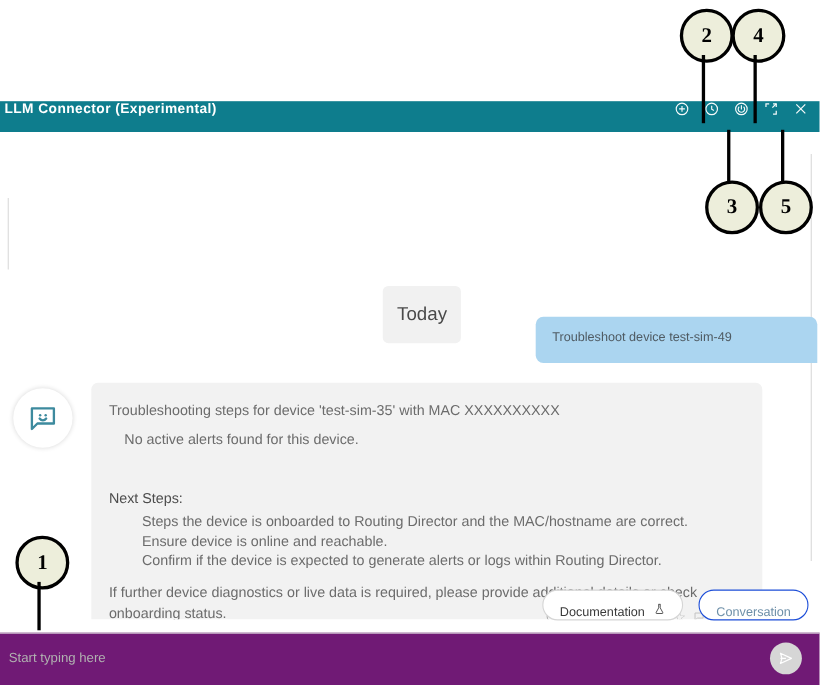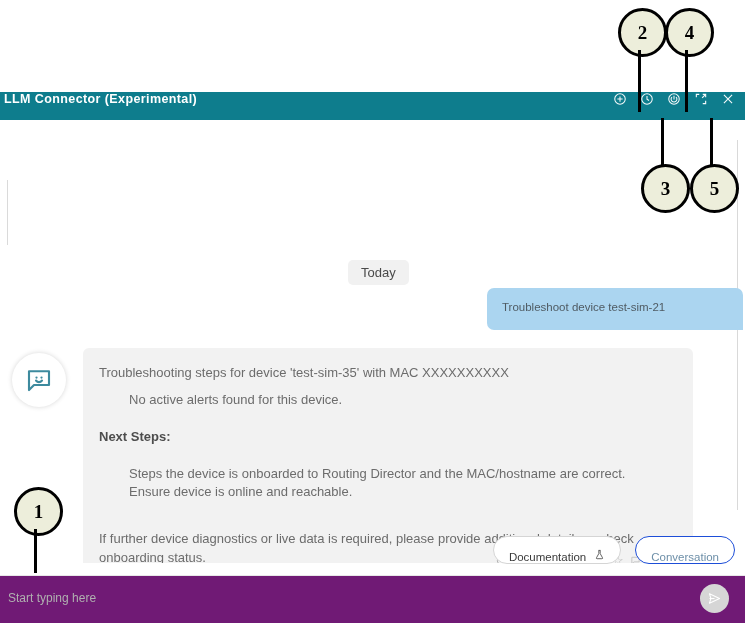--- a/index.html
+++ b/index.html
@@ -38,22 +38,22 @@
   #scrollline{
     position:absolute;right:7px;top:20px;width:1px;height:370px;background:#d9d9d9;
   }
   #leftline{
     position:absolute;left:7px;top:60px;width:1px;height:65px;background:#dadada;
   }
 
   
   .datepill{
     position:absolute;left:348px;top:140px;
-    background:#f1f1f1;color:#4a4a4a;font-size:13px;
-    padding:5px 13px;border-radius:5px;
+    background:#f1f1f1;color:#4a4a4a;font-size:17px;
+    padding:16px 13px;border-radius:5px;
   }
 
   
   .userbubble{
     position:absolute;left:487px;top:168px;width:256px;height:42px;
     background:#abd5f0;border-radius:7px 7px 0 7px;
   }
   .userbubble .txt{
     position:absolute;left:15px;top:13px;color:#4f5b63;font-size:11.5px;
     white-space:nowrap;
@@ -66,23 +66,23 @@
     display:flex;align-items:center;justify-content:center;
   }
 
   
   .botbubble{
     position:absolute;left:83px;top:228px;width:610px;height:227px;
     background:#f2f2f2;border-radius:6px;
   }
   .botbubble .line{color:#6c6c6c;font-size:13px;line-height:1.45;}
   .botbubble .head{position:absolute;left:16px;top:16px;}
-  .botbubble .sub1{position:absolute;left:46px;top:43px;}
+  .botbubble .sub1{position:absolute;left:30px;top:43px;}
   .botbubble .sub2{position:absolute;left:46px;top:60px;}
-  .botbubble .nexthdr{position:absolute;left:16px;top:80px;font-weight:bold;color:#4d4d4d;}
+  .botbubble .nexthdr{position:absolute;left:16px;top:96px;font-weight:normal;color:#4d4d4d;}
   .botbubble .s1{position:absolute;left:46px;top:117px;}
   .botbubble .s2{position:absolute;left:46px;top:135px;}
   .botbubble .s3{position:absolute;left:46px;top:153px;}
   .botbubble .foot{position:absolute;left:16px;top:182px;}
 
   .metarow{
     position:absolute;right:12px;bottom:8px;
     display:flex;align-items:center;gap:6px;color:#9a9a9a;font-size:9.5px;
   }
   .metarow .dur{font-size:9.5px;color:#9a9a9a;}
@@ -174,41 +174,42 @@
   </div>
 
   <div id="chatarea">
 
     <div id="scrollline"></div>
     <div id="leftline"></div>
 
     <div class="datepill">Today</div>
 
     <div class="userbubble">
-      <span class="txt">Troubleshoot device test-sim-21</span>
+      <span class="txt">Troubleshoot device test-sim-49</span>
     </div>
 
     <div class="avatar">
       <svg width="30" height="30" viewBox="0 0 24 24" fill="none" stroke="#3d8a9e" stroke-width="1.7">
         <path d="M4 5h16v11H8l-4 4V5z" stroke-linejoin="round"></path>
         <circle cx="10" cy="10" r=".9" fill="#3d8a9e" stroke="none"></circle>
         <circle cx="14" cy="10" r=".9" fill="#3d8a9e" stroke="none"></circle>
         <path d="M9.6 12.4c.7.9 1.5 1.3 2.4 1.3s1.7-.4 2.4-1.3" stroke-linecap="round"></path>
       </svg>
     </div>
 
     <div class="botbubble">
       <div class="line head">
         <span>Troubleshooting steps for device 'test-sim-35' with MAC XXXXXXXXXX</span>
       </div>
       <div class="line sub1">No active alerts found for this device.</div>
 
       <div class="line nexthdr">Next Steps:</div>
       <div class="line s1">Steps the device is onboarded to Routing Director and the MAC/hostname are correct.</div>
       <div class="line s2">Ensure device is online and reachable.</div>
+      <div class="line s3">Confirm if the device is expected to generate alerts or logs within Routing Director.</div>
 
       <div class="line foot">If further device diagnostics or live data is required, please provide additional details or check onboarding status.</div>
 
       <div class="metarow">
         <svg class="mico" viewBox="0 0 24 24" fill="none" stroke="#9a9a9a" stroke-width="2">
           <circle cx="12" cy="12" r="9"></circle>
             <path d="M12 7v5.3l3.3 1.9"></path>
         </svg>
         <span class="dur">8.0 sec</span>
         <span class="stars">

